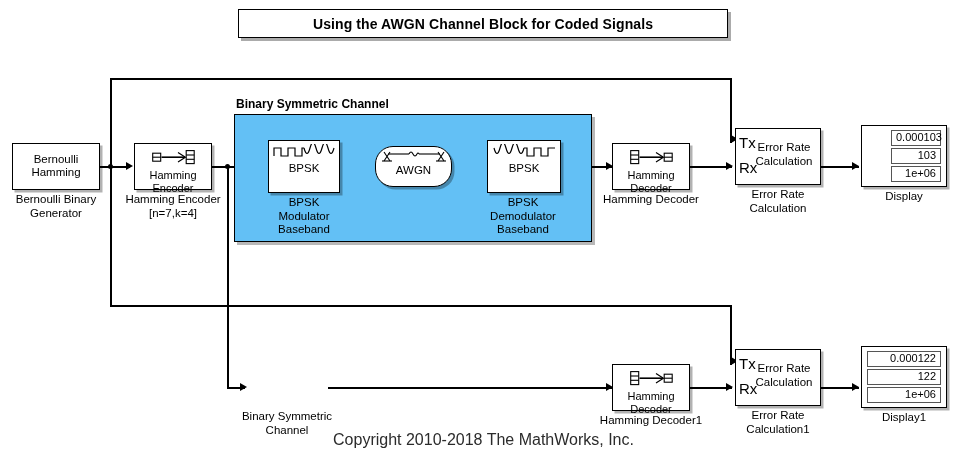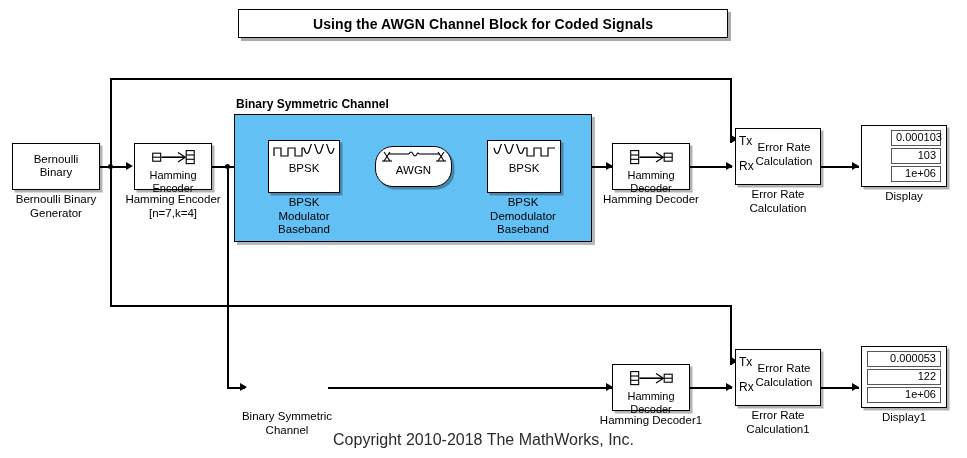--- a/index.html
+++ b/index.html
@@ -33,21 +33,21 @@
   
   .wire{position:absolute;background:#000;}
   .wh{height:1.5px;}
   .wv{width:1.5px;}
   .dot{position:absolute;width:5px;height:5px;border-radius:50%;background:#000;}
   .arrow{position:absolute;width:0;height:0;
       border-top:4.5px solid transparent;border-bottom:4.5px solid transparent;
       border-left:7px solid #000;}
 
   
-  .port-lbl{position:absolute;font-size:12px;}
+  .port-lbl{position:absolute;font-size:15px;}
   .erc-text{position:absolute;left:0;right:0;text-align:center;
        font-size:11.5px;line-height:13.5px;white-space:pre-line;}
 
   
   .disp{position:absolute;background:#fff;border:1.6px solid #000;
         box-shadow:2.5px 2.5px 0 rgba(0,0,0,0.30);box-sizing:border-box;
         padding:4px 5px;display:flex;flex-direction:column;gap:2px;}
   .disp-cell{border:1px solid #555;background:#fff;font-size:11px;
         line-height:13px;text-align:right;padding:0 4px;height:15px;}
 
@@ -110,21 +110,21 @@
   <div class="arrow" style="left:726px;top:383px;"></div>
 
   <div class="wire wh" style="left:821px;top:387px;width:38px;"></div>
   <div class="arrow" style="left:852px;top:383px;"></div>
 
   <div id="bsc-region-title">Binary Symmetric Channel</div>
   <div id="bsc-region"></div>
 
   <div class="blk" style="left:12px;top:143px;width:88px;height:47px;">
     <div class="lbl-in" style="top:9px;white-space:pre-line;">Bernoulli
-Binary</div>
+Hamming</div>
   </div>
   <div class="caption" style="left:0px;top:193px;width:112px;">Bernoulli Binary
 Generator</div>
 
   <div class="blk" style="left:134px;top:143px;width:78px;height:47px;">
     <svg class="icon" style="left:17px;top:5px;" width="44" height="16" viewBox="0 0 44 16">
       <rect x="0.7" y="4.2" width="8" height="8" fill="#fff" stroke="#000" stroke-width="1.1"></rect>
       <line x1="0.7" y1="8.2" x2="8.7" y2="8.2" stroke="#000" stroke-width="1.1"></line>
       <rect x="34.2" y="1.6" width="8" height="13" fill="#fff" stroke="#000" stroke-width="1.1"></rect>
       <line x1="34.2" y1="6" x2="42.2" y2="6" stroke="#000" stroke-width="1.1"></line>
@@ -224,21 +224,21 @@
   <div class="blk" style="left:735px;top:349px;width:86px;height:57px;">
     <div class="port-lbl" style="left:3px;top:5px;">Tx</div>
     <div class="port-lbl" style="left:3px;top:30px;">Rx</div>
     <div class="erc-text" style="top:12px;left:12px;right:0;">Error Rate
 Calculation</div>
   </div>
   <div class="caption" style="left:723px;top:409px;width:110px;">Error Rate
 Calculation1</div>
 
   <div class="disp" style="left:861px;top:346px;width:86px;height:62px;">
-    <div class="disp-cell">0.000053</div>
+    <div class="disp-cell">0.000122</div>
     <div class="disp-cell">122</div>
     <div class="disp-cell">1e+06</div>
   </div>
   <div class="caption" style="left:861px;top:411px;width:86px;">Display1</div>
 
   <div id="copyright">Copyright 2010-2018 The MathWorks, Inc.</div>
 
 </div>
 
 </body></html>

